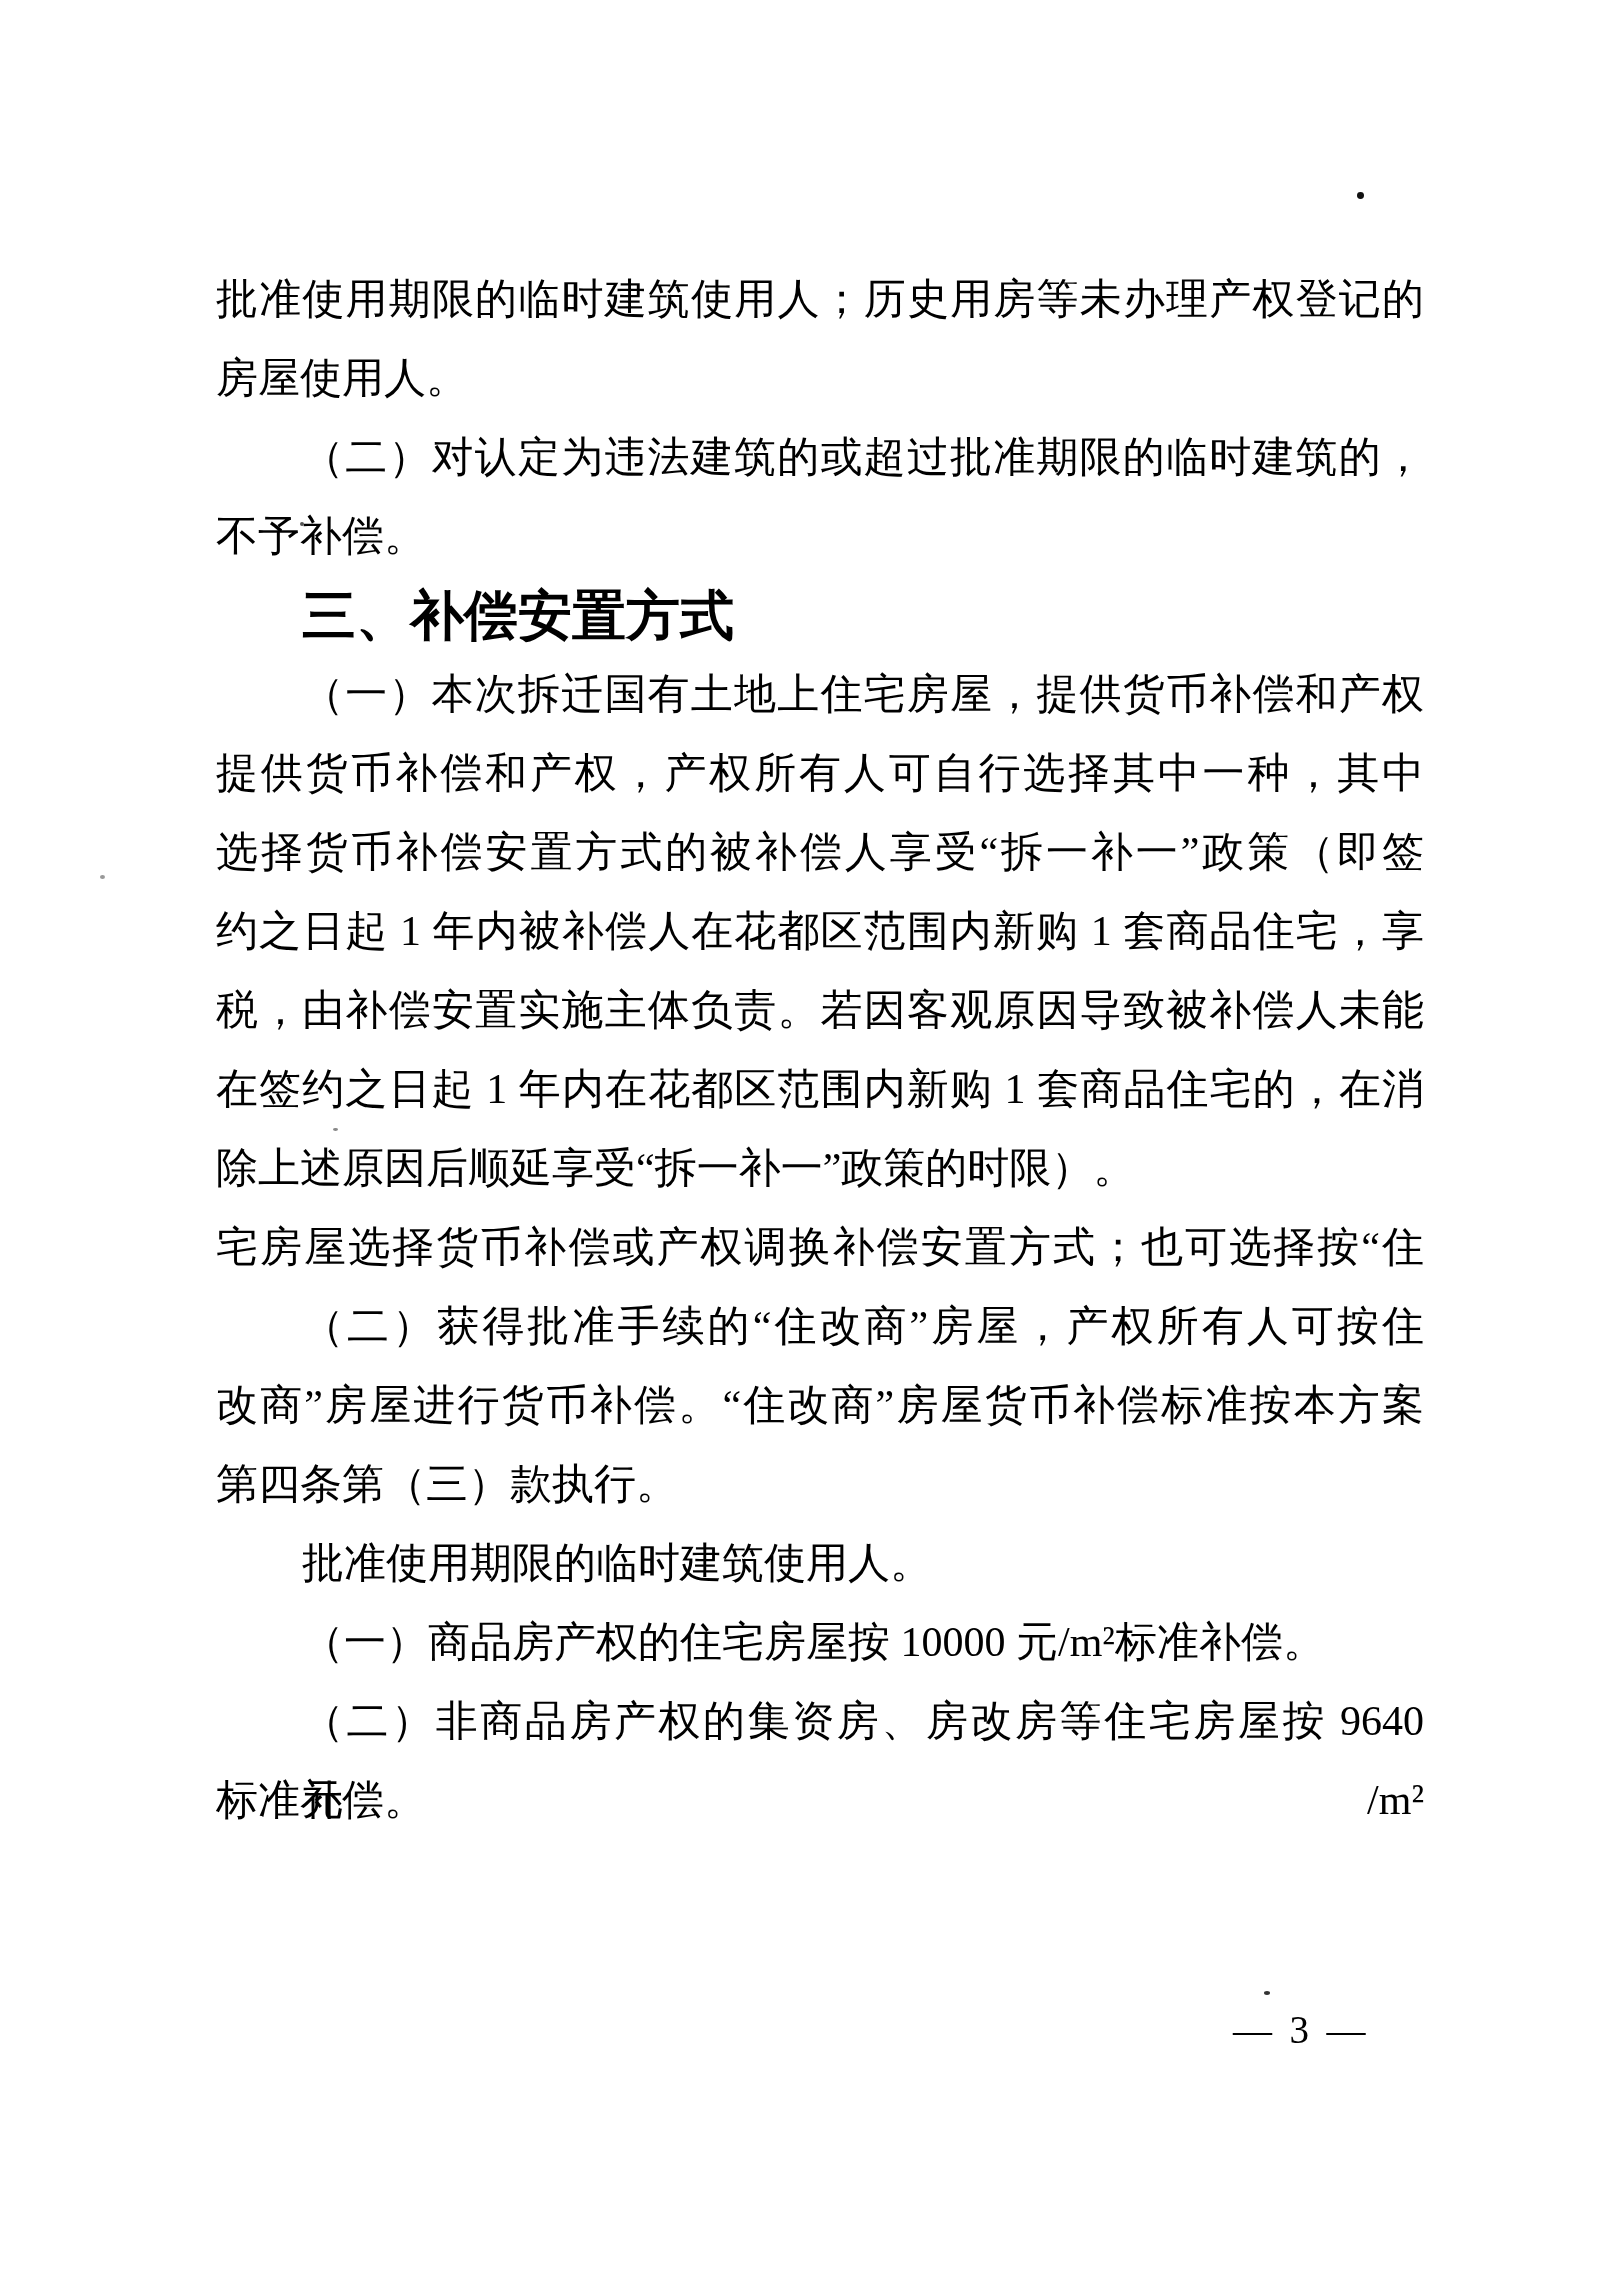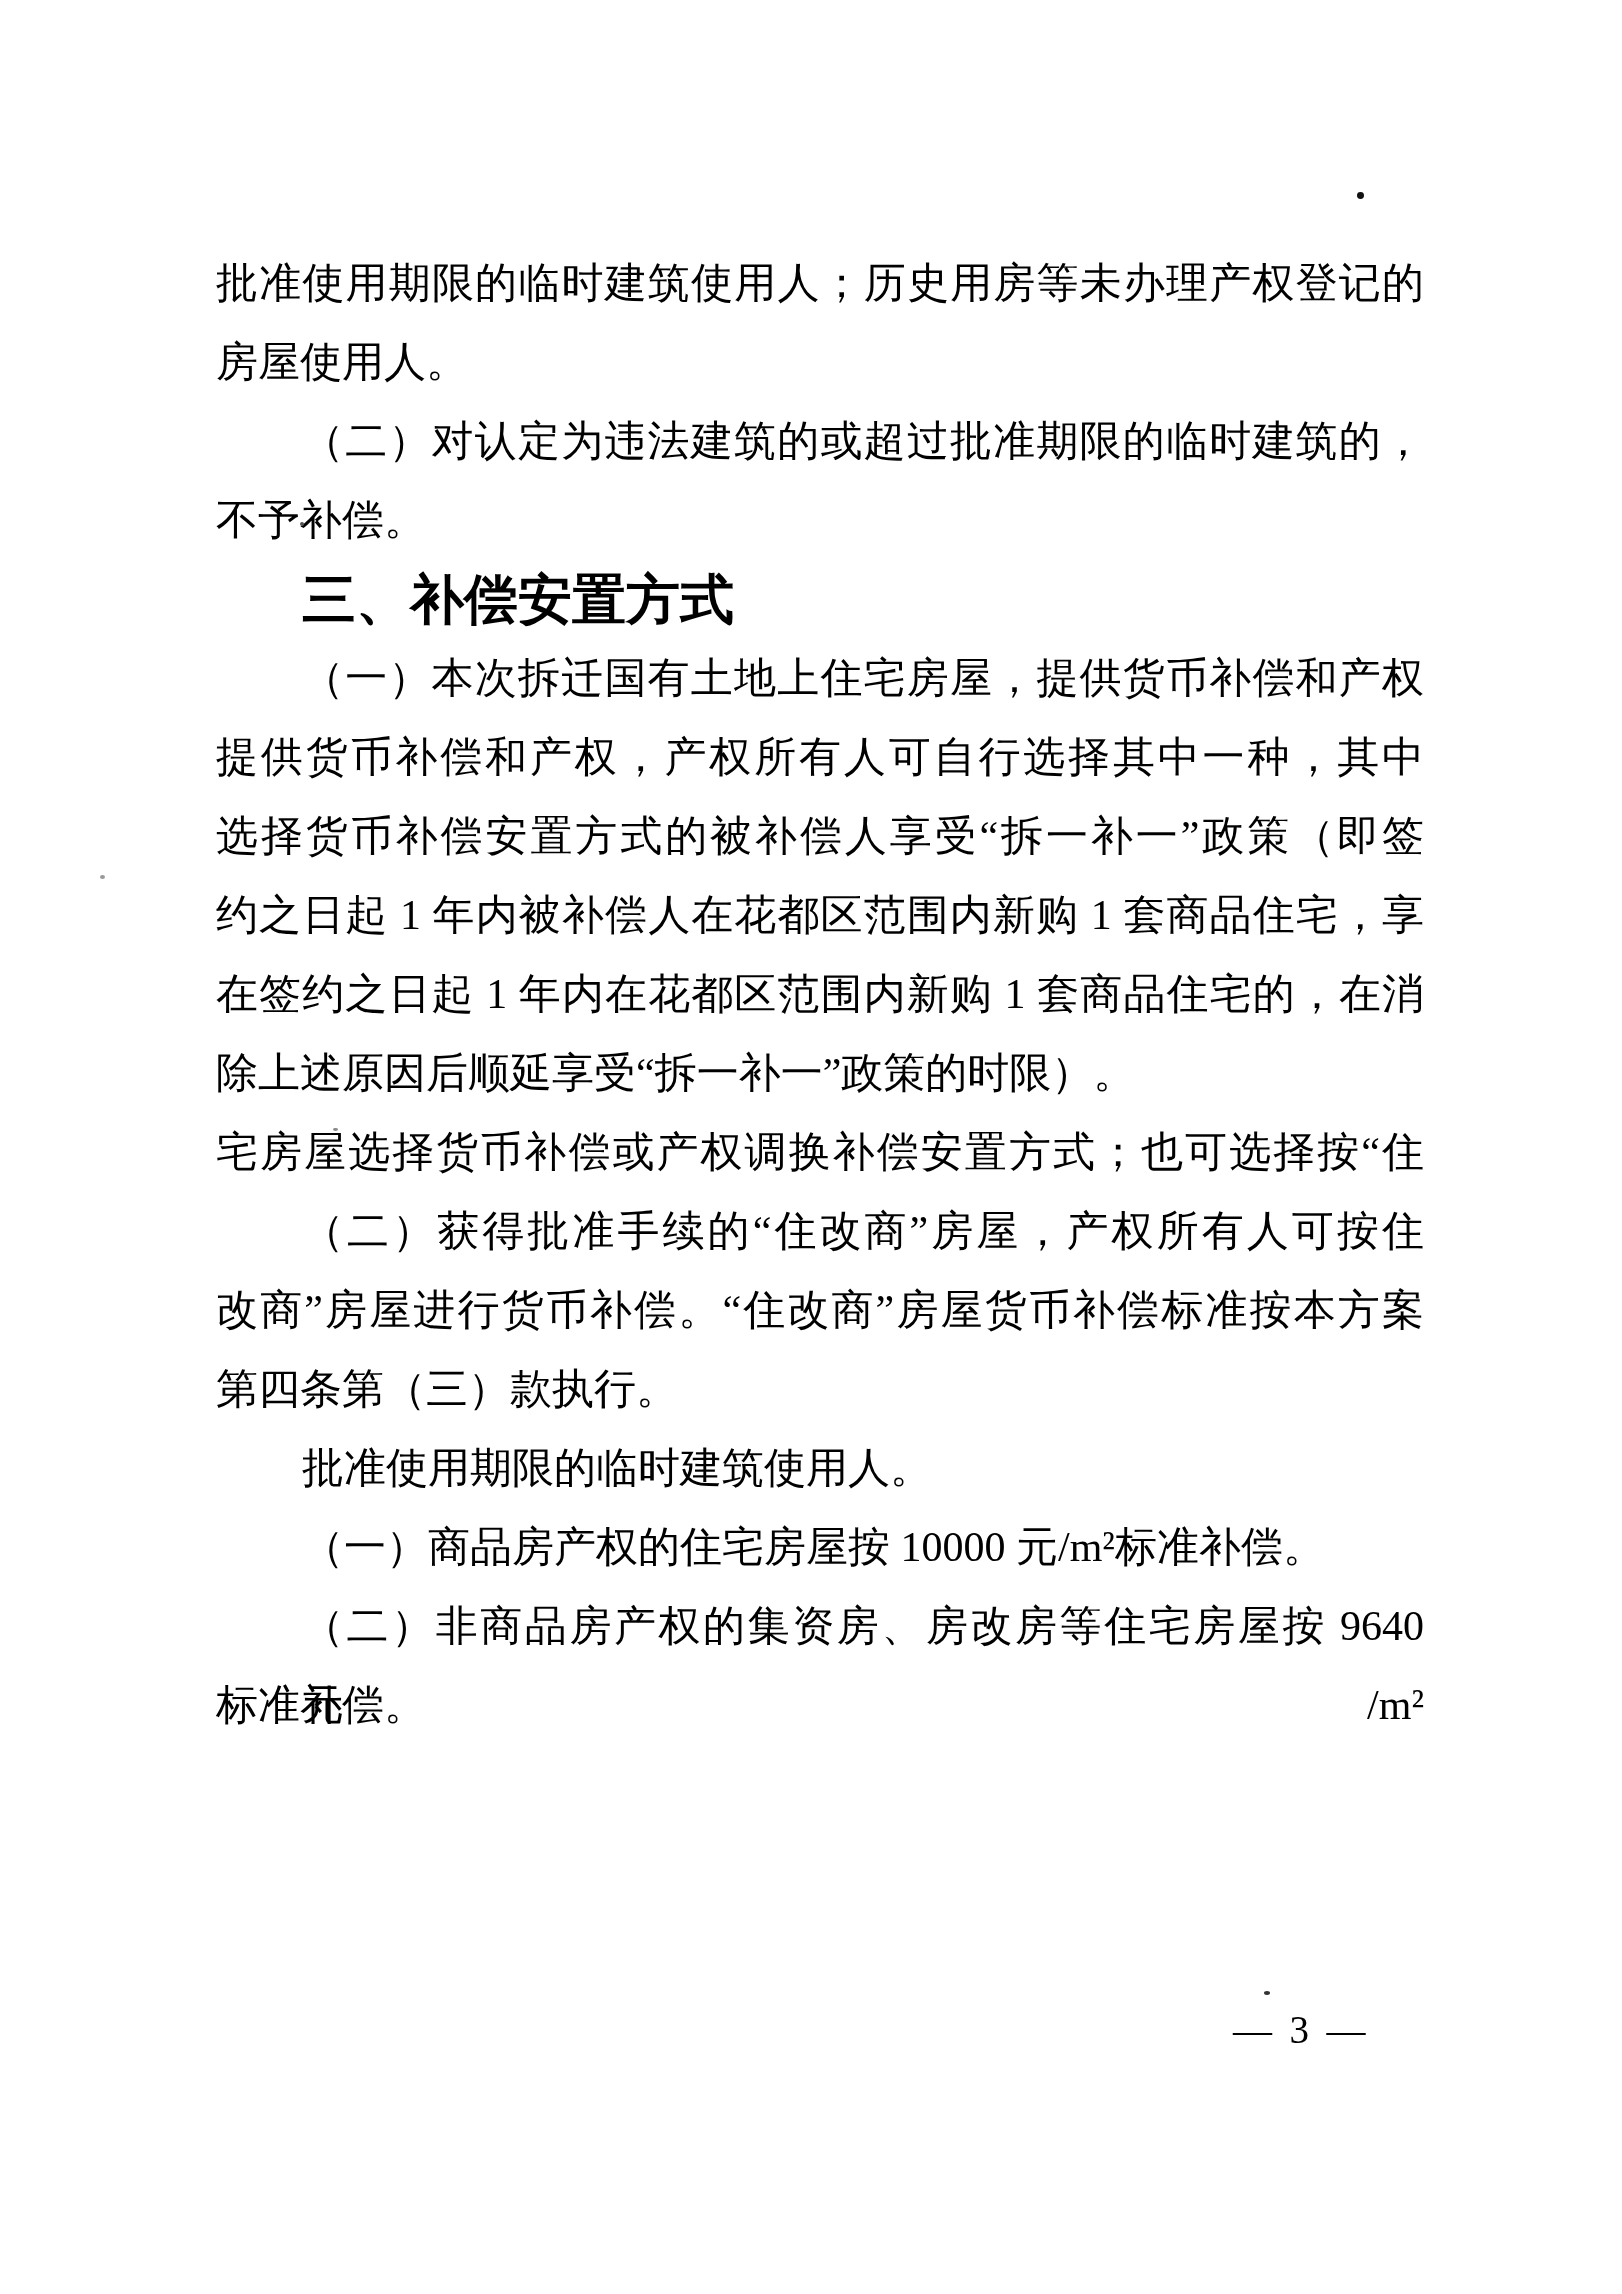--- a/index.html
+++ b/index.html
@@ -11,21 +11,21 @@
     width: 1622px;
     height: 2295px;
     background: #ffffff;
     overflow: hidden;
     font-family: "Liberation Serif", "DejaVu Serif", serif;
     color: #000000;
   }
   .text-block {
     position: absolute;
     left: 216px;
-    top: 244px;
+    top: 260px;
     width: 1208px;
   }
   .line {
     height: 79px;
     line-height: 79px;
     font-size: 42px;
     text-align: justify;
     text-align-last: left;
     color: #000000;
   }
@@ -68,20 +68,21 @@
   <div class="text-block">
     <div class="line full">批准使用期限的临时建筑使用人；历史用房等未办理产权登记的</div>
     <div class="line">房屋使用人。</div>
     <div class="line indent full">（二）对认定为违法建筑的或超过批准期限的临时建筑的，</div>
     <div class="line">不予补偿。</div>
     <div class="line indent heading">三、补偿安置方式</div>
     <div class="line indent full">（一）本次拆迁国有土地上住宅房屋，提供货币补偿和产权</div>
     <div class="line full">提供货币补偿和产权，产权所有人可自行选择其中一种，其中</div>
     <div class="line full">选择货币补偿安置方式的被补偿人享受“拆一补一”政策（即签</div>
     <div class="line full">约之日起 1 年内被补偿人在花都区范围内新购 1 套商品住宅，享</div>
+    <div class="line full">税，由补偿安置实施主体负责。若因客观原因导致被补偿人未能</div>
     <div class="line full">在签约之日起 1 年内在花都区范围内新购 1 套商品住宅的，在消</div>
     <div class="line">除上述原因后顺延享受“拆一补一”政策的时限）。</div>
     <div class="line full">宅房屋选择货币补偿或产权调换补偿安置方式；也可选择按“住</div>
     <div class="line indent full">（二）获得批准手续的“住改商”房屋，产权所有人可按住</div>
     <div class="line full">改商”房屋进行货币补偿。“住改商”房屋货币补偿标准按本方案</div>
     <div class="line">第四条第（三）款执行。</div>
     <div class="line indent">批准使用期限的临时建筑使用人。</div>
     <div class="line indent">（一）商品房产权的住宅房屋按 10000 元/m²标准补偿。</div>
     <div class="line indent full">（二）非商品房产权的集资房、房改房等住宅房屋按 9640 元/m²</div>
     <div class="line">标准补偿。</div>

